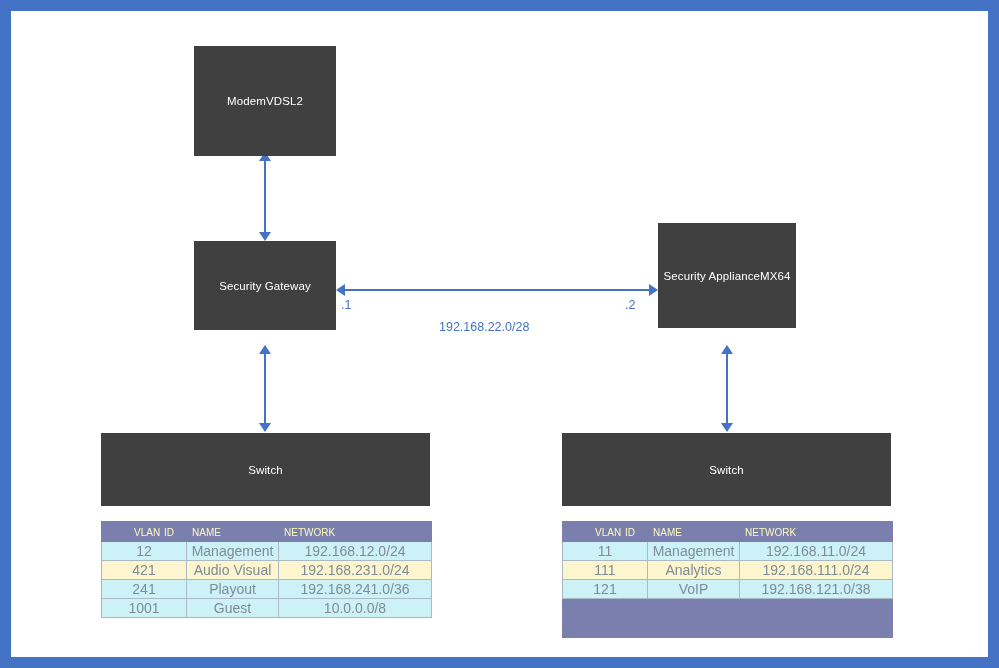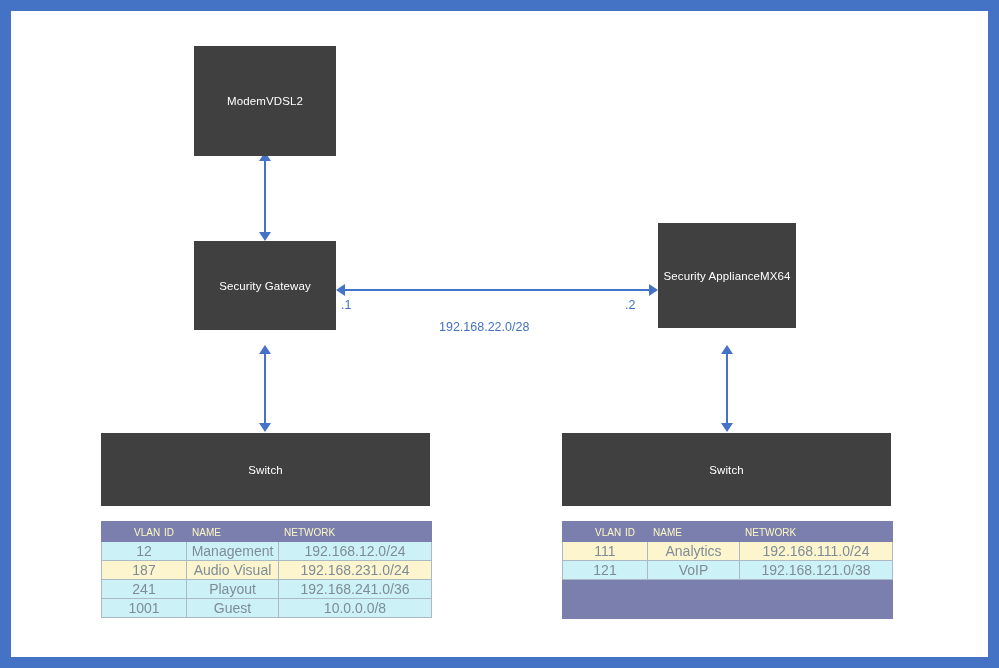--- a/index.html
+++ b/index.html
@@ -203,21 +203,21 @@
         <th>Network</th>
       </tr>
     </thead>
     <tbody>
         <tr class="row-cyan">
           <td>12</td>
           <td>Management</td>
           <td>192.168.12.0/24</td>
         </tr>
         <tr class="row-yellow">
-          <td>187</td>
+          <td>421</td>
           <td>Audio Visual</td>
           <td>192.168.231.0/24</td>
         </tr>
         <tr class="row-cyan">
           <td>241</td>
           <td>Playout</td>
           <td>192.168.241.0/36</td>
         </tr>
         <tr class="row-cyan">
           <td>1001</td>
@@ -234,20 +234,25 @@
         <col class="col-net">
     </colgroup>
     <thead>
       <tr>
         <th class="c-id">VLAN ID</th>
         <th>Name</th>
         <th>Network</th>
       </tr>
     </thead>
     <tbody>
+        <tr class="row-cyan">
+          <td>11</td>
+          <td>Management</td>
+          <td>192.168.11.0/24</td>
+        </tr>
         <tr class="row-yellow">
           <td>111</td>
           <td>Analytics</td>
           <td>192.168.111.0/24</td>
         </tr>
         <tr class="row-cyan">
           <td>121</td>
           <td>VoIP</td>
           <td>192.168.121.0/38</td>
         </tr>

